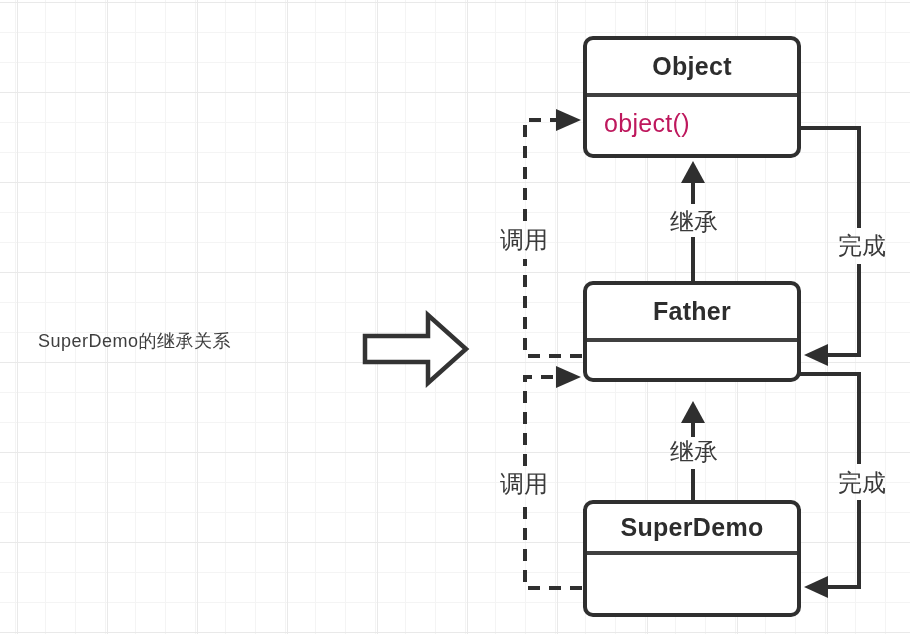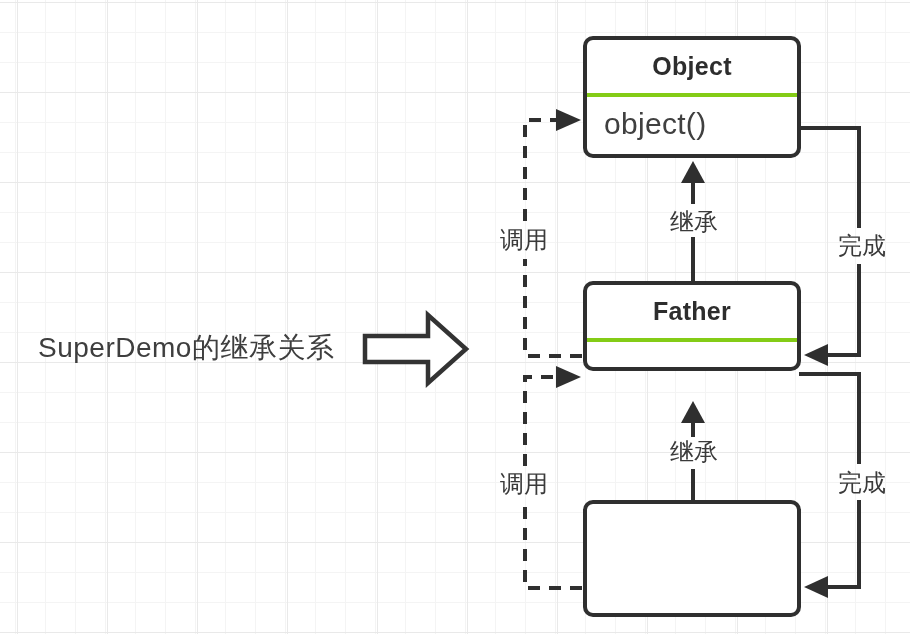--- a/index.html
+++ b/index.html
@@ -17,22 +17,22 @@
       linear-gradient(90deg, #e9e9e9 1px, transparent 1px),
       linear-gradient(#f4f4f4 1px, transparent 1px),
       linear-gradient(90deg, #f4f4f4 1px, transparent 1px);
     background-size: 90px 90px, 90px 90px, 30px 30px, 30px 30px;
     background-position: 17px 2px, 17px 2px, 15px 2px, 15px 2px;
   }
 
   .diagram-title {
     position: absolute;
     left: 38px;
-    top: 333px;
-    font-size: 28px;
+    top: 326px;
+    font-size: 18px;
     line-height: 30px;
     color: #3e3e3e;
     letter-spacing: 0.5px;
     white-space: nowrap;
   }
 
   svg.overlay {
     position: absolute;
     left: 0; top: 0;
     width: 910px; height: 634px;
@@ -43,41 +43,41 @@
   .bigarrow { fill: #ffffff; stroke: #333333; stroke-width: 4.5; stroke-linejoin: miter; }
 
   .class-box {
     position: absolute;
     width: 218px;
     border: 4px solid #2f2f2f;
     border-radius: 10px;
     background: #ffffff;
   }
   .class-box .title-row {
-    border-bottom: 4px solid #84cc16;
+    border-bottom: 4px solid #404040;
     display: flex;
     align-items: center;
     justify-content: center;
     font-weight: bold;
     font-size: 25px;
     color: #2d2d2d;
     letter-spacing: 0.3px;
   }
   .class-box .method-row {
     display: flex;
     align-items: center;
     padding-left: 17px;
-    font-size: 30px;
-    color: #404040;
+    font-size: 25px;
+    color: #be185d;
     letter-spacing: 0.3px;
   }
   #box-object    { left: 583px; top: 36px;  height: 122px; }
   #box-object .title-row    { height: 57px; }
   #box-object .method-row   { height: 53px; }
-  #box-father    { left: 583px; top: 281px; height: 90px; }
+  #box-father    { left: 583px; top: 281px; height: 101px; }
   #box-father .title-row    { height: 57px; }
   #box-father .method-row   { height: 49px; }
   #box-superdemo { left: 583px; top: 500px; height: 117px; }
   #box-superdemo .title-row  { height: 51px; }
   #box-superdemo .method-row { height: 54px; }
 
   .conn-label {
     position: absolute;
     width: 76px;
     text-align: center;
@@ -138,20 +138,21 @@
   <div class="class-box" id="box-object">
     <div class="title-row">Object</div>
     <div class="method-row">object()</div>
   </div>
 
   <div class="class-box" id="box-father">
     <div class="title-row">Father</div>
   </div>
 
   <div class="class-box" id="box-superdemo">
+    <div class="title-row">SuperDemo</div>
   </div>
 
   <div class="conn-label" id="lbl-call-upper">调用</div>
   <div class="conn-label" id="lbl-call-lower">调用</div>
   <div class="conn-label" id="lbl-inherit-upper">继承</div>
   <div class="conn-label" id="lbl-inherit-lower">继承</div>
   <div class="conn-label" id="lbl-complete-upper">完成</div>
   <div class="conn-label" id="lbl-complete-lower">完成</div>
 
 </div>

